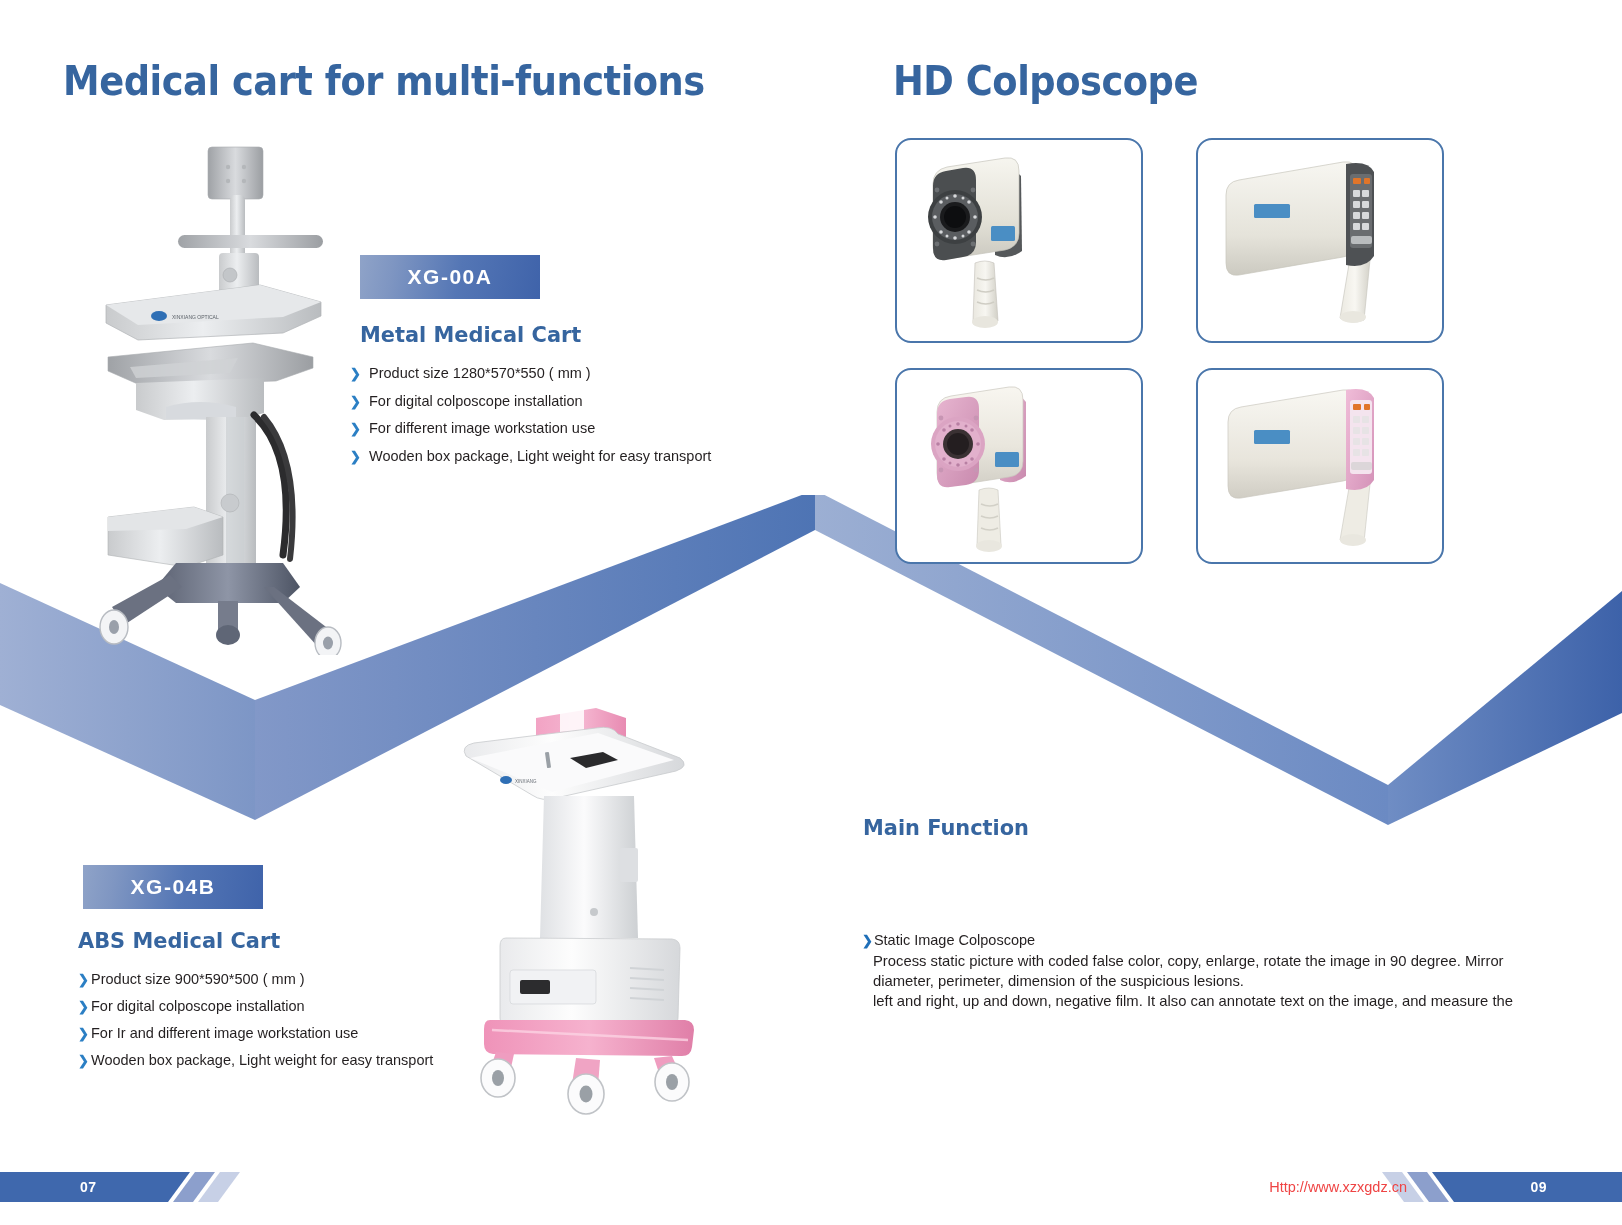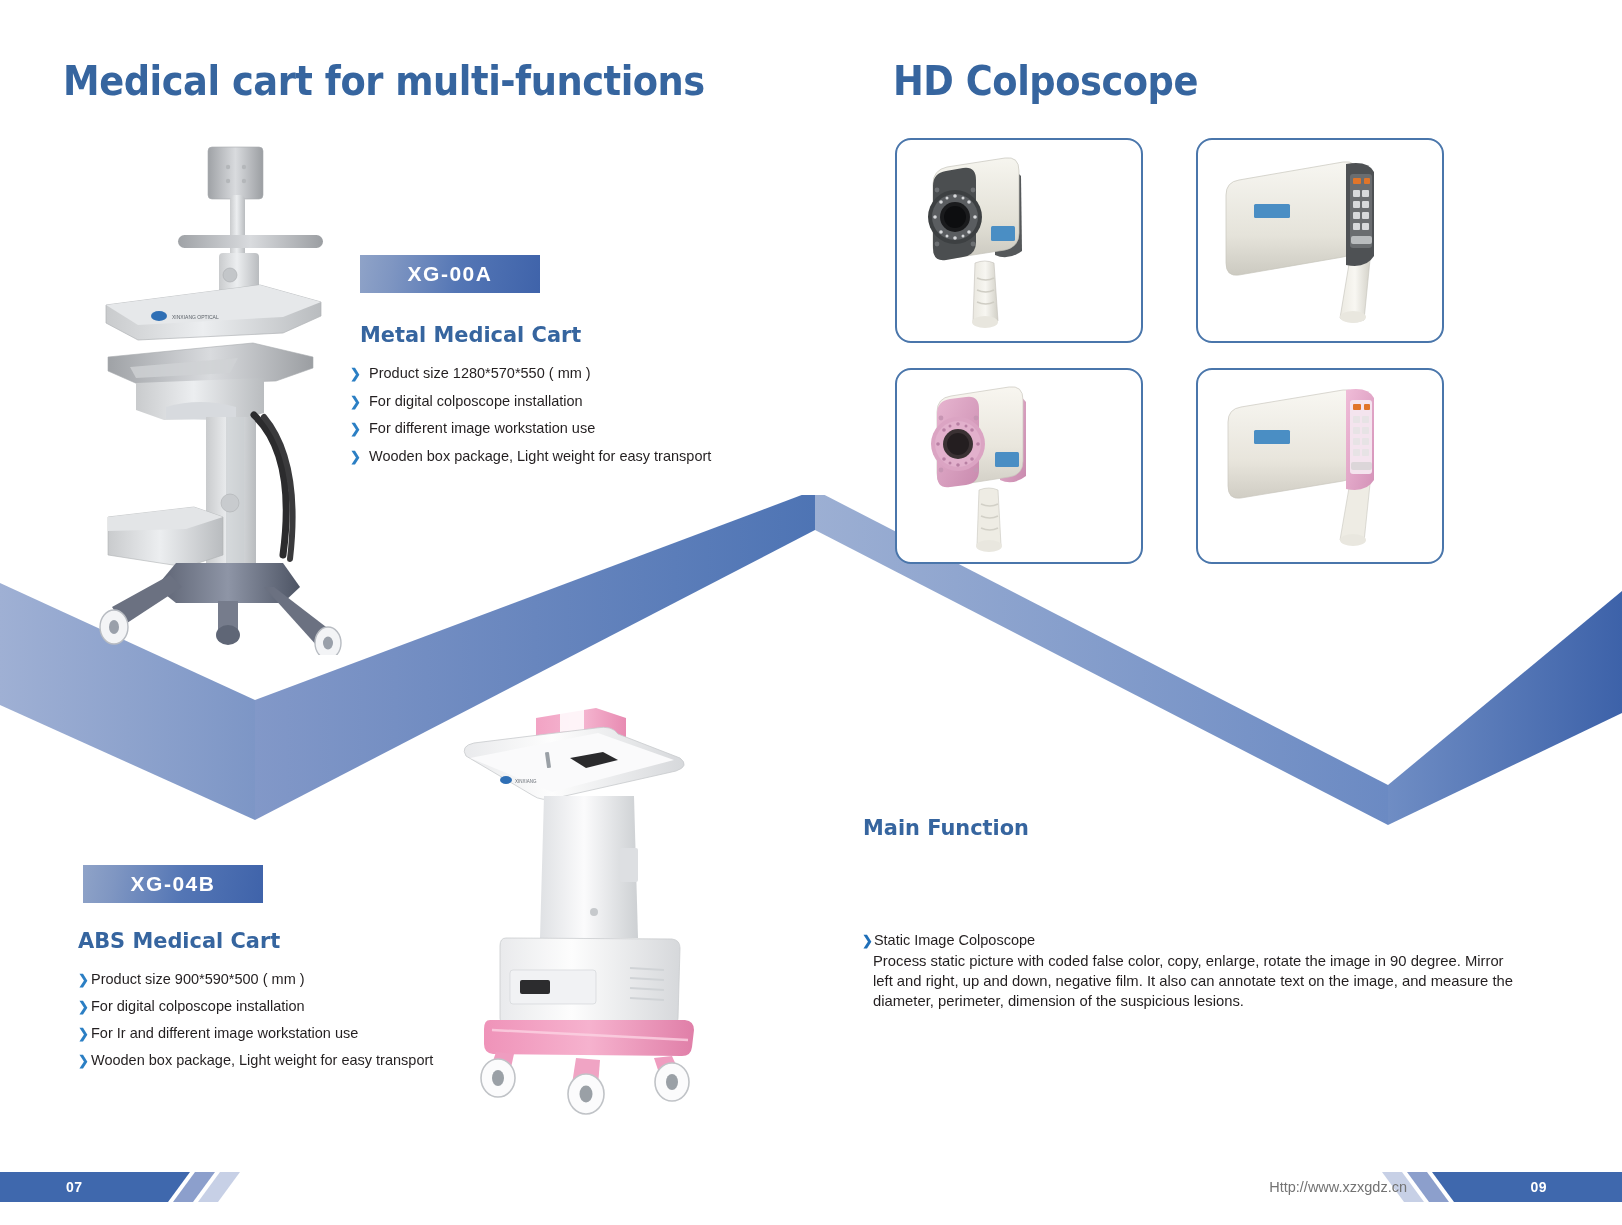--- a/index.html
+++ b/index.html
@@ -26,21 +26,21 @@
     transform: scaleX(0.92);
     transform-origin: left center;
   }
   #title-left  { left: 63px;  top: 58px; }
   #title-right { left: 893px; top: 58px; }
 
   
   .badge-wrap { position: absolute; }
   .badge {
     position: relative;
-    height: 38px;
+    height: 44px;
     background: linear-gradient(100deg, #8fa3c8 0%, #7f96c2 18%, #5476b5 55%, #3f63aa 100%);
     display: flex; align-items: center; justify-content: center;
   }
   .badge-shadow {
     position: absolute; left: 6px; top: 7px; width: 100%; height: 38px;
     background: #dcdcdc; z-index: -1;
   }
   .badge span {
     color: #ffffff; font-size: 21px; font-weight: bold;
     letter-spacing: 1.5px; font-family: "Liberation Sans", sans-serif;
@@ -93,25 +93,25 @@
     padding-left: 11px; white-space: nowrap;
   }
 
   
   .footer-left { position: absolute; left: 0; bottom: 23px; height: 30px; z-index: 5; }
   .footer-right { position: absolute; right: 0; bottom: 23px; height: 30px; z-index: 5; }
   .pgnum {
     position: absolute; color: #fff; font-size: 14px; font-weight: bold;
     letter-spacing: 0.5px;
   }
-  #pg-left  { left: 66px; bottom: 30px; z-index: 6; }
+  #pg-left  { left: 80px; bottom: 30px; z-index: 6; }
   #pg-right { right: 75px; bottom: 30px; z-index: 6; }
   #site-url {
     position: absolute; right: 215px; bottom: 30px; z-index: 6;
-    color: #737373; font-size: 14.5px; white-space: nowrap;
+    color: #ef4444; font-size: 14.5px; white-space: nowrap;
   }
 
   
   .photo-frame {
     position: absolute;
     border: 2px solid #4a76ab;
     border-radius: 16px;
     background: #fff;
     z-index: 3;
   }
@@ -535,22 +535,22 @@
   </svg>
 
   <div id="mf-title">Main Function</div>
 
 
   <div class="mf-group" style="top:930px;">
     <div class="mf-head">
       <span class="chev">❯</span><span>Static Image Colposcope</span>
     </div>
     <div class="mf-line">Process static picture with coded false color, copy, enlarge, rotate the image in 90 degree. Mirror</div>
+    <div class="mf-line">diameter, perimeter, dimension of the suspicious lesions.</div>
     <div class="mf-line">left and right, up and down, negative film. It also can annotate text on the image, and measure the</div>
-    <div class="mf-line">diameter, perimeter, dimension of the suspicious lesions.</div>
   </div>
 
   <svg class="footer-left" width="250" height="30" viewBox="0 0 250 30">
     <polygon points="0,0 190,0 168,30 0,30" fill="#3f68ad"></polygon>
     <polygon points="195,0 215,0 193,30 173,30" fill="#8c9fcc"></polygon>
     <polygon points="220,0 240,0 218,30 198,30" fill="#c7d0e6"></polygon>
   </svg>
   <div class="pgnum" id="pg-left">07</div>
 
   <div id="site-url">Http://www.xzxgdz.cn</div>

